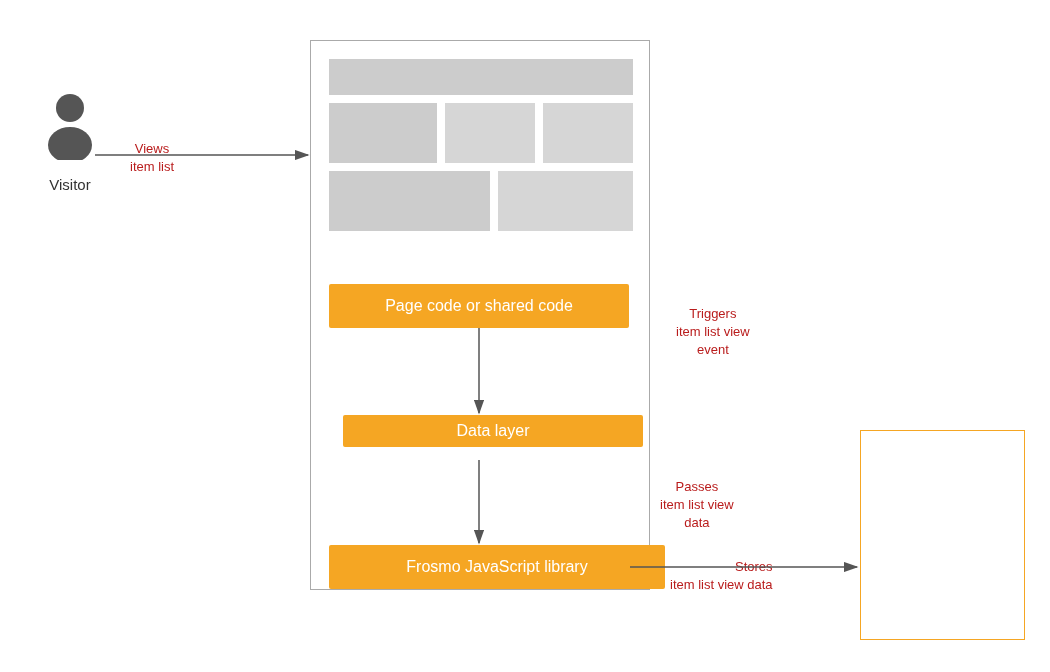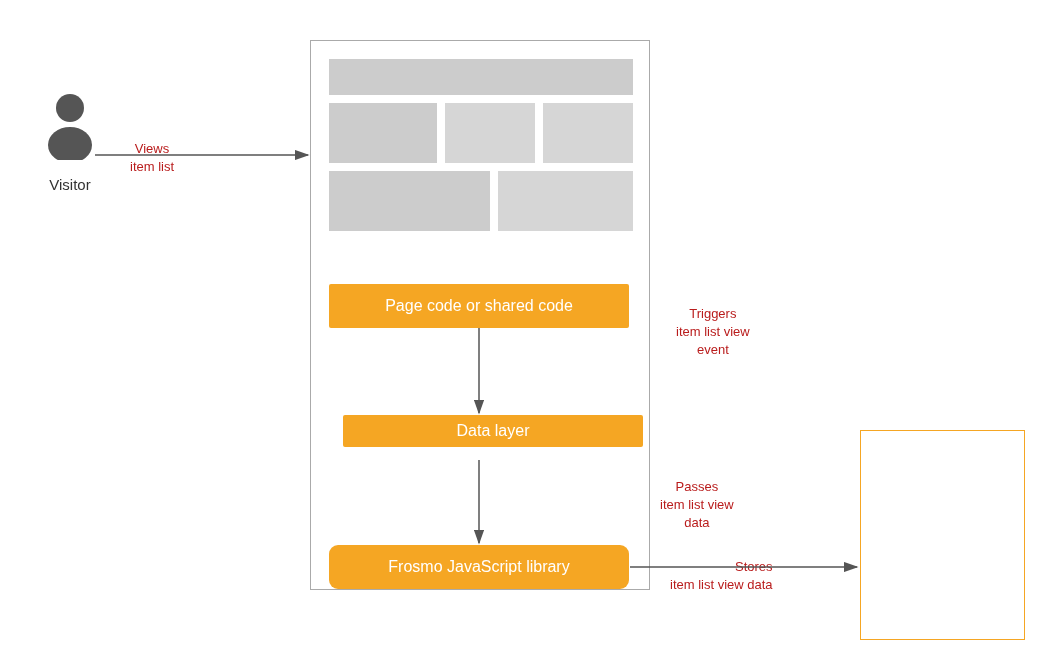--- a/index.html
+++ b/index.html
@@ -120,23 +120,22 @@
     .data-layer-box {
       left: 343px;
       top: 415px;
       width: 300px;
       height: 32px;
     }
 
     .frosmo-js-box {
       left: 329px;
       top: 545px;
-      width: 300px;
+      width: 336px;
       height: 44px;
-      border-radius: 9px;
     }
 
     
     .backend-box {
       position: absolute;
       left: 860px;
       top: 430px;
       width: 165px;
       height: 210px;
       border: 1.5px solid #f5a623;

